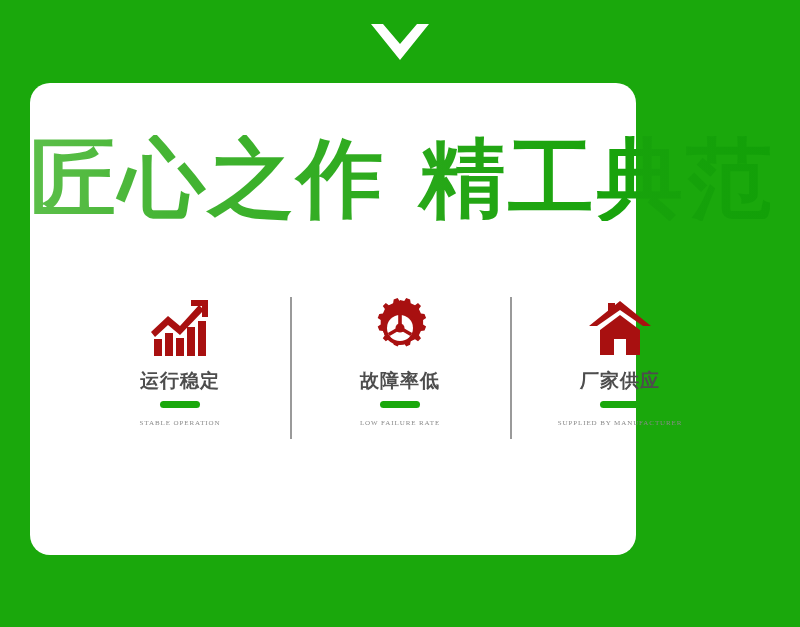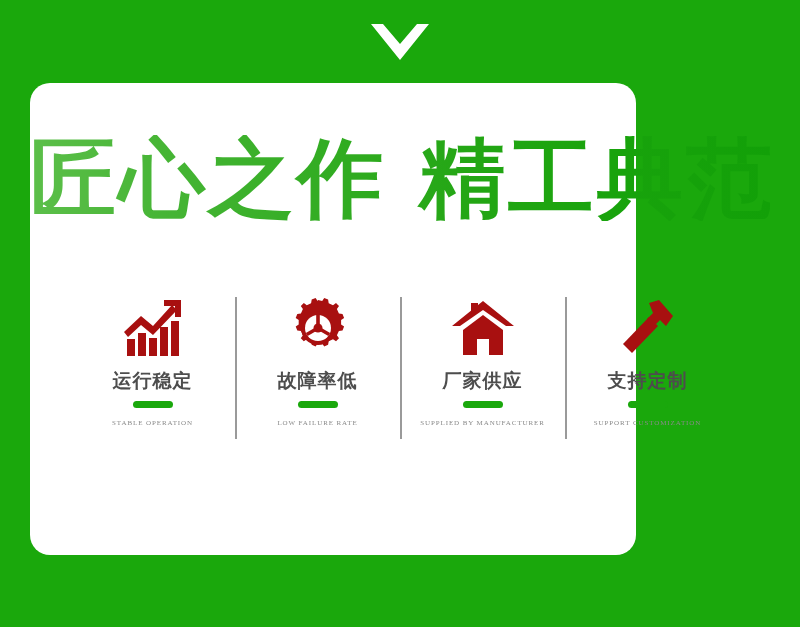--- a/index.html
+++ b/index.html
@@ -200,27 +200,16 @@
             <path d="M32 18 L52 33 L52 58 L38 58 L38 42 L26 42 L26 58 L12 58 L12 33 Z"></path>
             <rect x="29" y="45" width="6" height="13" fill="#ffffff"></rect>
           </g>
         </svg>
         <div class="feature-title">厂家供应</div>
         <div class="feature-bar"></div>
         <div class="feature-sub">SUPPLIED BY MANUFACTURER</div>
       </div>
 
 
-      <div class="feature">
-        <svg class="feature-icon" viewBox="0 0 64 62" aria-hidden="true">
-          <g fill="#a81010">
-            <path d="M33 6 L43 3 L57 19 L50 29 L44 23 L38 29 L31 22 L37 16 Z"></path>
-            <path d="M33 20 L42 29 L16 56 L7 47 Z"></path>
-          </g>
-        </svg>
-        <div class="feature-title">支持定制</div>
-        <div class="feature-bar"></div>
-        <div class="feature-sub">SUPPORT CUSTOMIZATION</div>
-      </div>
 
     </div>
   </div>
 </div>
 
 </body></html>

